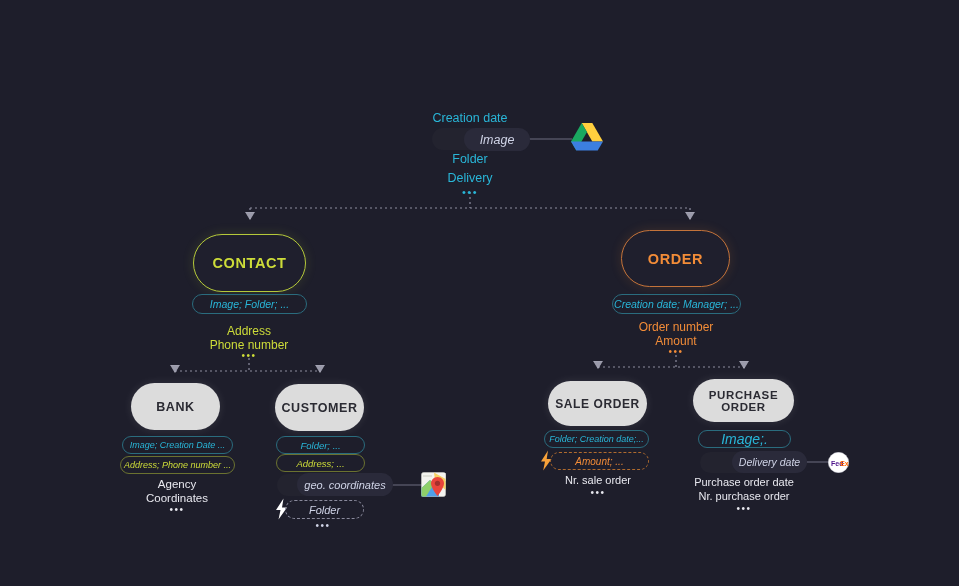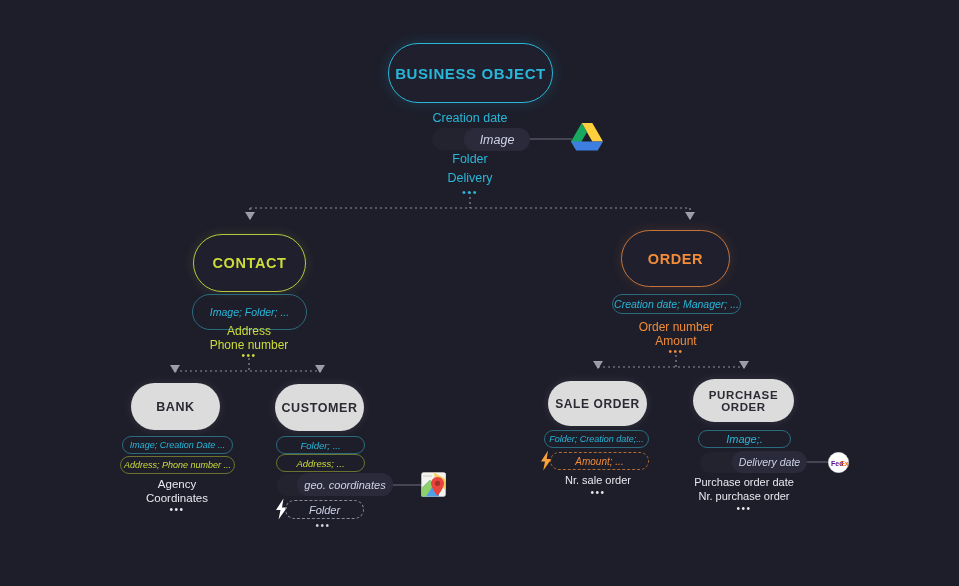--- a/index.html
+++ b/index.html
@@ -103,23 +103,20 @@
       <path d="M744,367 L744,368" marker-end="url(#arrow)"></path>
     </g>
 
     <g stroke="#6d6d80" stroke-width="1" fill="none">
       <line x1="528" y1="139" x2="572" y2="139"></line>
       <line x1="390" y1="485" x2="422" y2="485"></line>
       <line x1="805" y1="462" x2="829" y2="462"></line>
     </g>
   </svg>
 
-  <div class="node outline" style="left:388px; top:43px; width:165px; height:60px; border-color:#29b6d8; box-shadow:0 0 14px rgba(41,182,216,.18);">
-    <span class="node-label" style="color:#29b6d8; font-size:15px;">BUSINESS OBJECT</span>
-  </div>
 
   <div class="attr" style="left:400px; top:111px; width:140px; color:#29b6d8; font-size:12.5px;">Creation date</div>
 
   <div class="pill ghostbg" style="left:432px; top:128px; width:72px; height:22px;"></div>
   <div class="pill solidbg" style="left:464px; top:128px; width:66px; height:23px; color:#cfd3e6; font-size:12.5px;">
     <span>Image</span>
   </div>
 
   <div class="svc" style="left:571px; top:122px; width:32px; height:29px;">
     <svg width="32" height="29" viewBox="0 0 32 29">
@@ -130,21 +127,21 @@
   </div>
 
   <div class="attr" style="left:400px; top:152px; width:140px; color:#29b6d8; font-size:12.5px;">Folder</div>
   <div class="attr" style="left:400px; top:171px; width:140px; color:#29b6d8; font-size:12.5px;">Delivery</div>
   <div class="dots" style="left:400px; top:186px; width:140px; color:#29b6d8; font-size:11px;">•••</div>
 
   <div class="node outline" style="left:193px; top:234px; width:113px; height:58px; border-color:#b5c93a; box-shadow:0 0 12px rgba(181,201,58,.15);">
     <span class="node-label" style="color:#cddc39; font-size:14.5px;">CONTACT</span>
   </div>
 
-  <div class="pill bordered" style="left:192px; top:294px; width:115px; height:36px; border-color:#2a6c7e; color:#29b6d8; font-size:10.5px;">
+  <div class="pill bordered" style="left:192px; top:294px; width:115px; height:20px; border-color:#2a6c7e; color:#29b6d8; font-size:10.5px;">
     <span>Image;  Folder;  ...</span>
   </div>
 
   <div class="attr" style="left:189px; top:324px; width:120px; color:#cddc39; font-size:12px;">Address</div>
   <div class="attr" style="left:189px; top:338px; width:120px; color:#cddc39; font-size:12px;">Phone number</div>
   <div class="dots" style="left:189px; top:350px; width:120px; color:#cddc39; font-size:10px;">•••</div>
 
   <div class="node outline" style="left:621px; top:230px; width:109px; height:57px; border-color:#c4733a; box-shadow:0 0 12px rgba(242,140,56,.15);">
     <span class="node-label" style="color:#f28c38; font-size:14.5px;">ORDER</span>
   </div>
@@ -228,21 +225,21 @@
     <span>Amount;  ...</span>
   </div>
 
   <div class="attr" style="left:538px; top:474px; width:120px; color:#e8e8ef; font-size:11px;">Nr. sale order</div>
   <div class="dots" style="left:538px; top:487px; width:120px; color:#e8e8ef; font-size:10px;">•••</div>
 
   <div class="node filled" style="left:693px; top:379px; width:101px; height:43px;">
     <span class="node-label" style="font-size:11.5px;">PURCHASE ORDER</span>
   </div>
 
-  <div class="pill bordered" style="left:698px; top:430px; width:93px; height:18px; border-color:#2a6c7e; color:#29b6d8; font-size:11px;align-items:center;">
+  <div class="pill bordered" style="left:698px; top:430px; width:93px; height:18px; border-color:#2a6c7e; color:#29b6d8; font-size:14px;align-items:center;">
     <span>Image;.</span>
   </div>
 
   <div class="pill ghostbg" style="left:700px; top:452px; width:62px; height:21px;"></div>
   <div class="pill solidbg" style="left:732px; top:451px; width:75px; height:22px; color:#cfd3e6; font-size:10.5px;">
     <span>Delivery date</span>
   </div>
 
   <div class="svc" style="left:828px; top:452px; width:21px; height:21px;">
     <svg width="21" height="21" viewBox="0 0 21 21">

